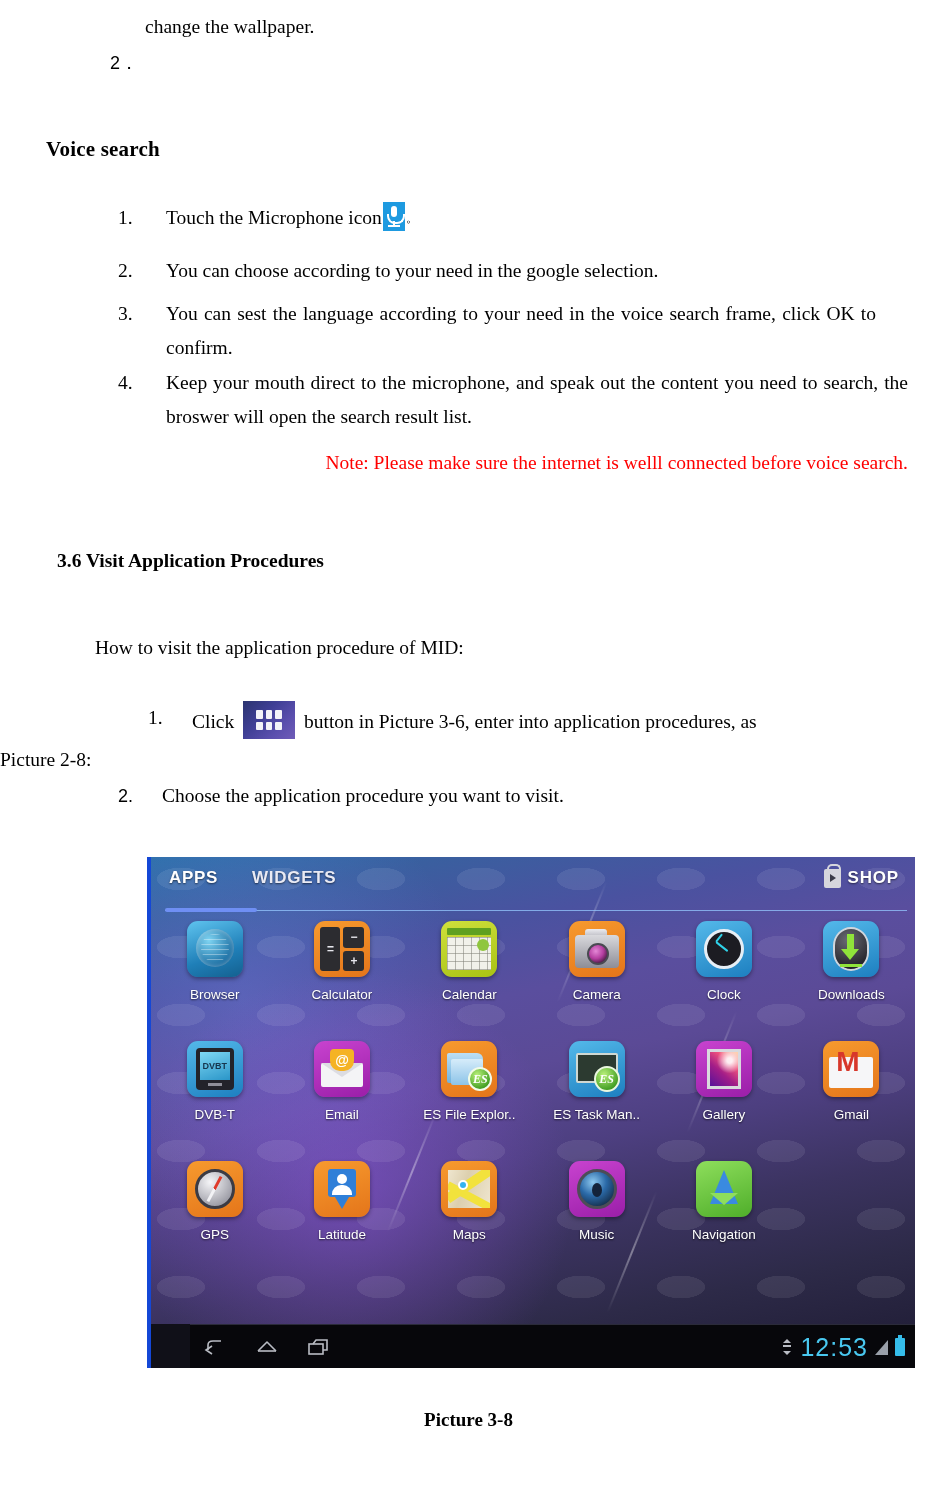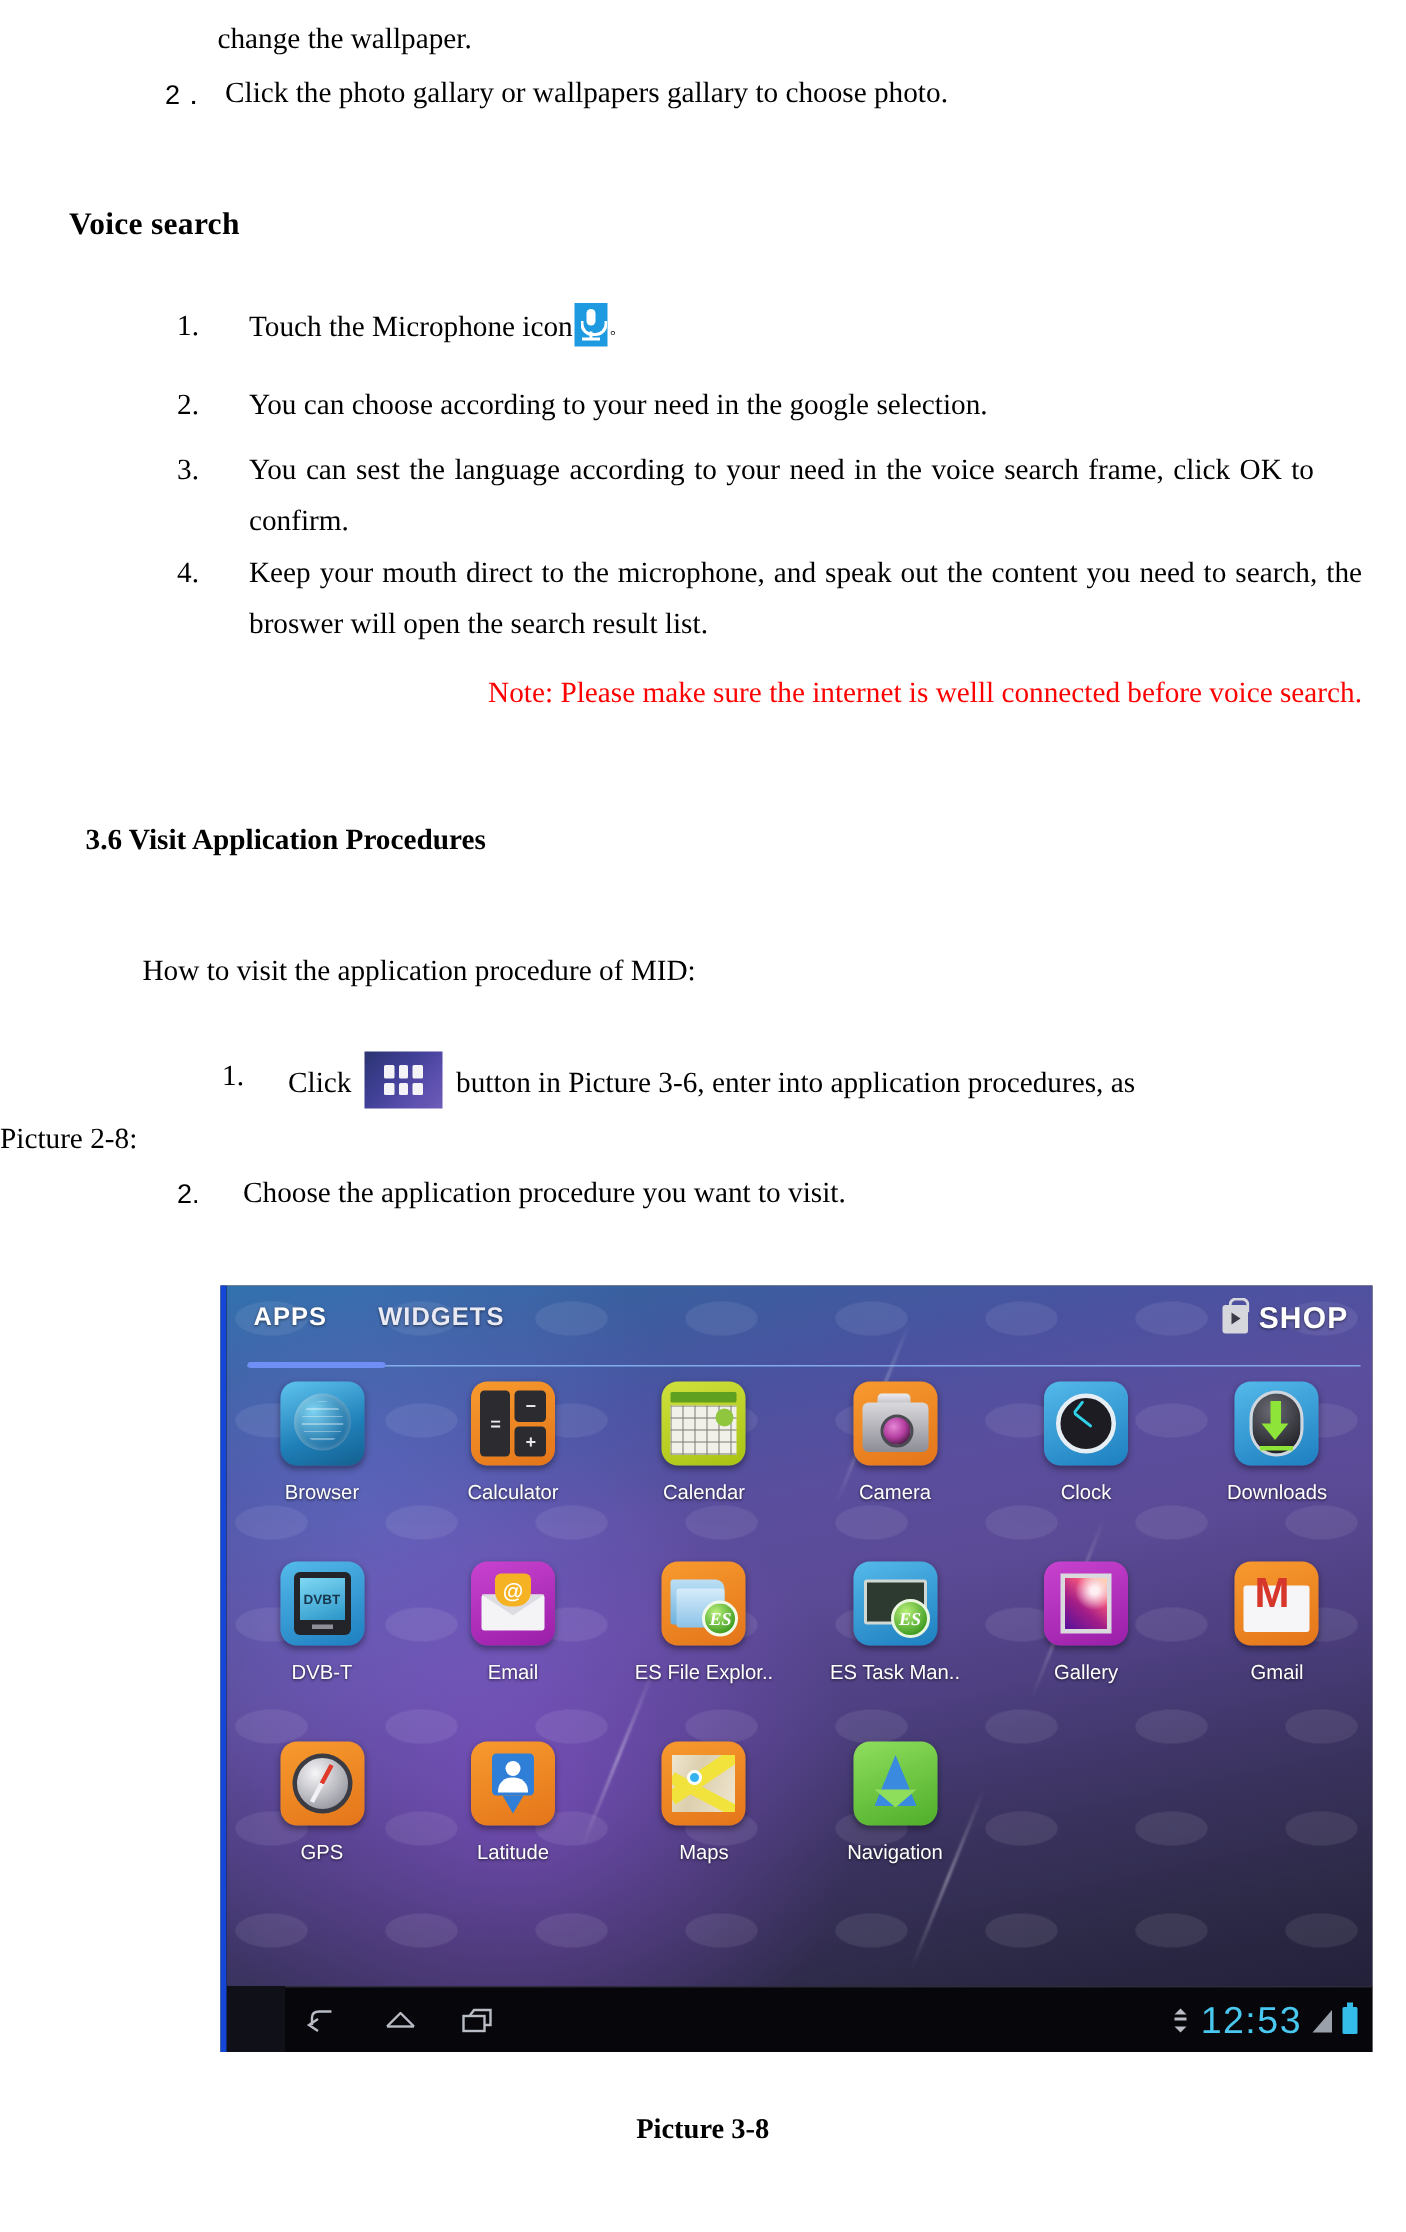--- a/index.html
+++ b/index.html
@@ -187,21 +187,21 @@
   .tab-rule{
     position:absolute; left:14px; top:53px; right:8px; height:1px;
     background:rgba(150,200,255,0.75);
   }
   .shop{
     position:absolute; right:16px; top:11px;
     display:flex; align-items:center; gap:7px;
   }
   .shop-label{
     font-family:"Liberation Sans", sans-serif;
-    font-size:20px; font-weight:bold; color:#fff;
+    font-size:17px; font-weight:bold; color:#fff;
     letter-spacing:0.8px;
     text-shadow:0 1px 2px rgba(0,0,0,0.55);
   }
   .bag{
     position:relative; width:17px; height:19px;
     background:#d6d6dd; border-radius:2px;
   }
   .bag::before{
     content:""; position:absolute; left:3.5px; top:-5px;
     width:10px; height:8px;
@@ -556,21 +556,20 @@
 </style>
 </head>
 <body>
 
 <div class="doc">
 
   <div class="para" style="left:145px; top:-6px; width:700px;">change the wallpaper.</div>
 
   <div class="li para" style="left:110px; top:30px; width:790px;">
     <span class="mark num-fw" style="width:40px;">2．</span>
-    <span class="body">Click the photo gallary or wallpapers gallary to choose photo.</span>
   </div>
 
   <h2 class="voice">Voice search</h2>
 
   <div class="li para" style="left:118px; top:185px; width:790px;">
     <span class="mark" style="width:48px;">1.</span>
     <span class="body">
       <span>Touch the Microphone icon</span><span class="mic-icon"><span class="mic-stem"></span><span class="mic-base"></span></span><span class="circ-deg">。</span>
     </span>
   </div>
@@ -771,20 +770,27 @@
             <div class="tile t-maps">
                 <span class="m">
                   <span class="road"></span>
                   <span class="road2"></span>
                   <span class="dot"></span>
                 </span>
               </div>
             <div class="name">Maps</div>
           </div>
 
+          <div class="app">
+            <div class="tile t-music">
+                <span class="spk"></span>
+                <span class="cone"></span>
+              </div>
+            <div class="name">Music</div>
+          </div>
 
           <div class="app">
             <div class="tile t-nav">
                 <span class="chev"></span>
                 <span class="chev2"></span>
               </div>
             <div class="name">Navigation</div>
           </div>
 
         </div>

